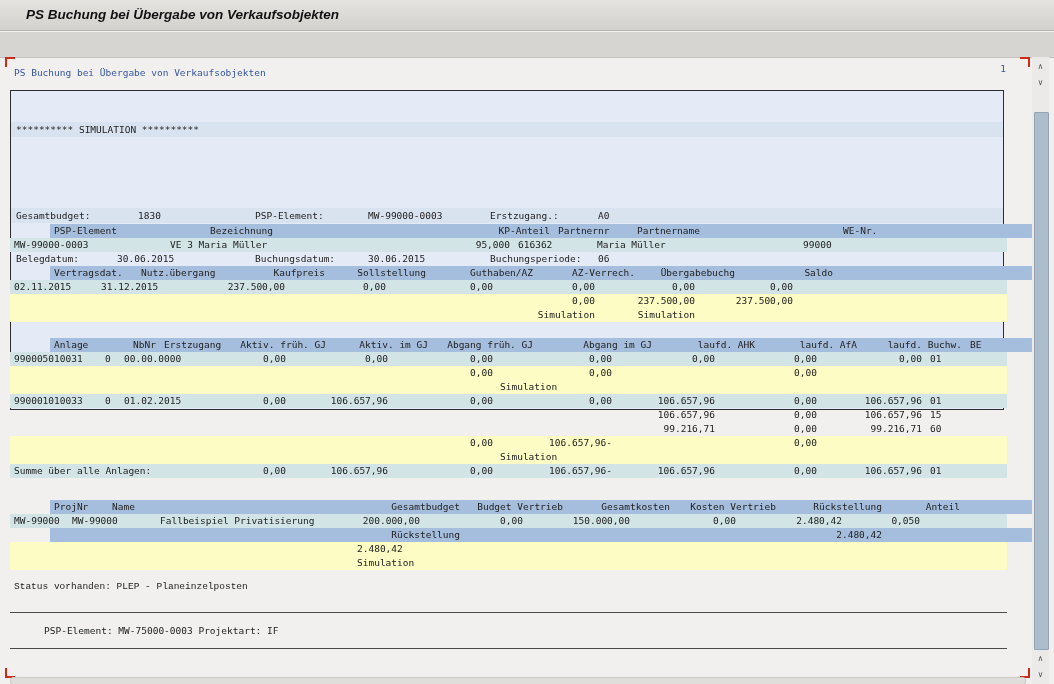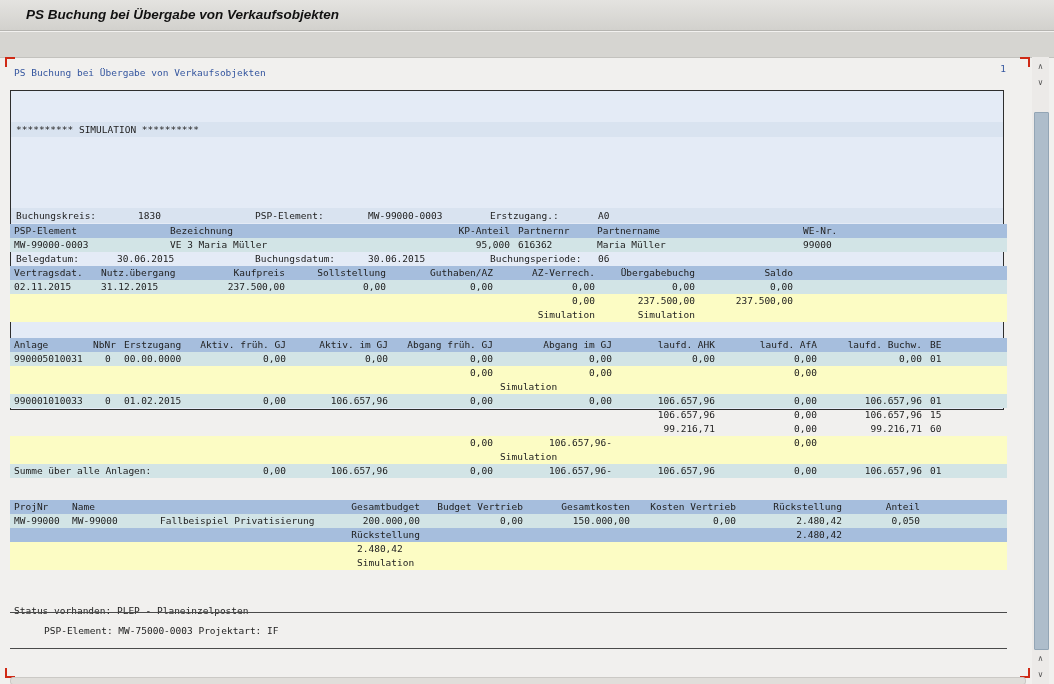--- a/index.html
+++ b/index.html
@@ -26,27 +26,27 @@
 
   #simbox{position:absolute;left:10px;top:90px;width:992px;
     border:1px solid #2e2e2e;padding-top:3px;background:#e4ebf6;}
   .simline{position:relative;height:15px;text-align:center;}
   .simline:nth-child(odd){background:#d9e3f0;}
   .simline:nth-child(even){background:#e4ebf6;}
   .simline span{position:absolute;top:0;line-height:15px;white-space:pre;}
 
   .tablehost{position:absolute;left:10px;width:997px;}
   .trow{position:relative;height:14px;width:997px;}
-  .rh{background:#a6bedd;}
+  .rh{background:#a6bedd;margin-left:40px;}
   .rd{background:#d2e4e6;}
   .ry{background:#fcfcc4;}
   .rp{background:transparent;}
   .cell{position:absolute;top:0;line-height:14px;white-space:pre;}
 
-  #status-line{position:absolute;left:14px;top:604px;}
+  #status-line{position:absolute;left:14px;top:580px;font-family:Liberation Mono, monospace;}
   .rule{position:absolute;left:10px;width:997px;height:1px;background:#4a4a4a;}
   #rule1{top:612px;} #rule2{top:648px;}
   #footer-psp{position:absolute;left:44px;top:624px;}
 
   #vscroll{position:absolute;left:1032px;top:57px;width:17px;height:627px;background:#eceae8;}
   .sbtn{position:absolute;left:1px;width:15px;height:14px;text-align:center;
     font:8px/14px "DejaVu Sans",sans-serif;color:#555;cursor:pointer;}
   #vthumb{position:absolute;left:2px;top:55px;width:13px;height:536px;
     background:#aebdcb;border:1px solid #93a5b5;border-radius:1px;}
   #hscroll{position:absolute;left:10px;top:677px;width:1014px;height:6px;
@@ -67,21 +67,21 @@
 
 <div id="report-title" class="mono">PS Buchung bei Übergabe von Verkaufsobjekten</div>
 <div id="page-number" class="mono">1</div>
 
 <div id="simbox" class="mono">
   <div class="simline">
     <span style="left:5px">********** SIMULATION **********</span>
   </div>
   <div class="simline"></div>
   <div class="simline">
-    <span style="left:5px">Buchungskreis:</span>
+    <span style="left:5px">Gesamtbudget:</span>
     <span style="left:127px">1830</span>
     <span style="left:244px">PSP-Element:</span>
     <span style="left:357px">MW-99000-0003</span>
     <span style="left:479px">Erstzugang.:</span>
     <span style="left:587px">A0</span>
   </div>
   <div class="simline">
     <span style="left:5px">Belegdatum:</span>
     <span style="left:106px">30.06.2015</span>
     <span style="left:244px">Buchungsdatum:</span>

